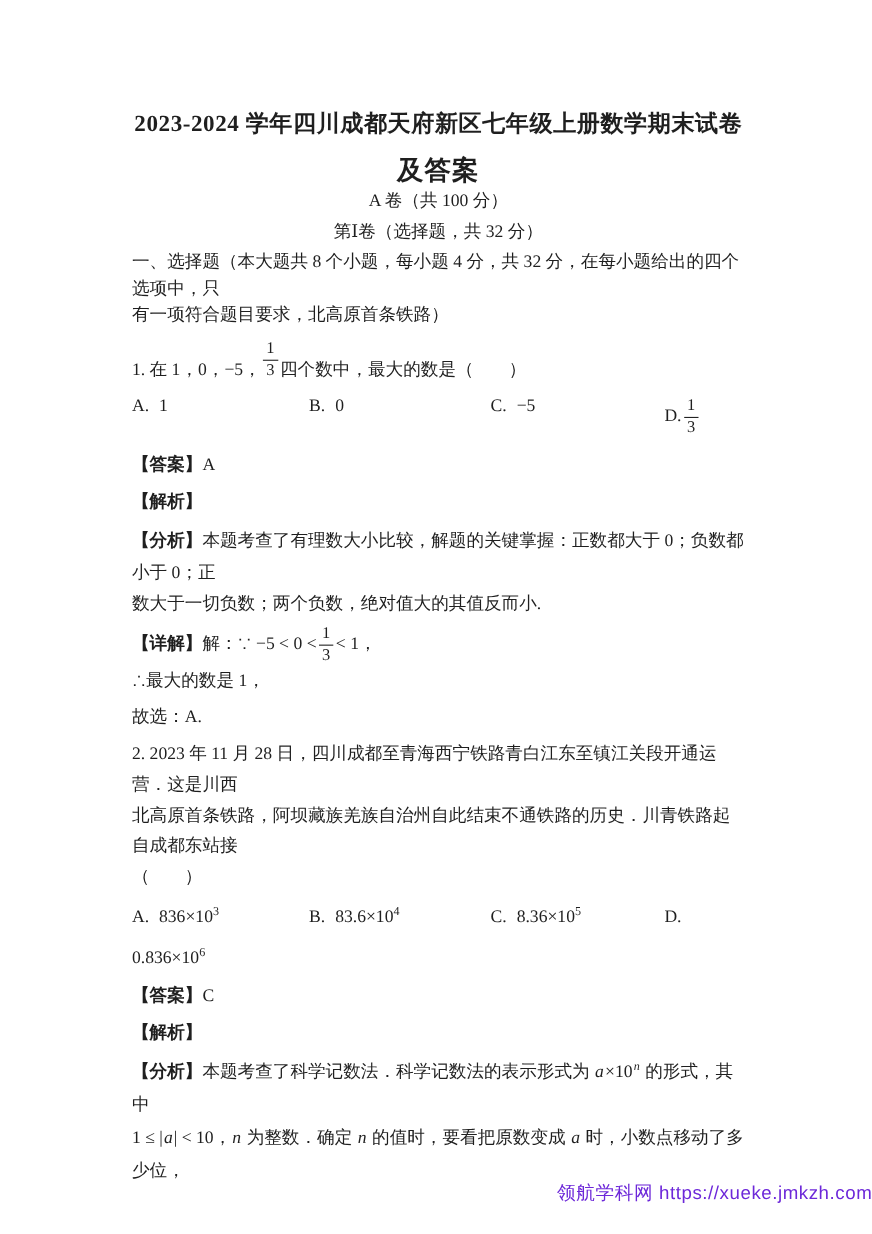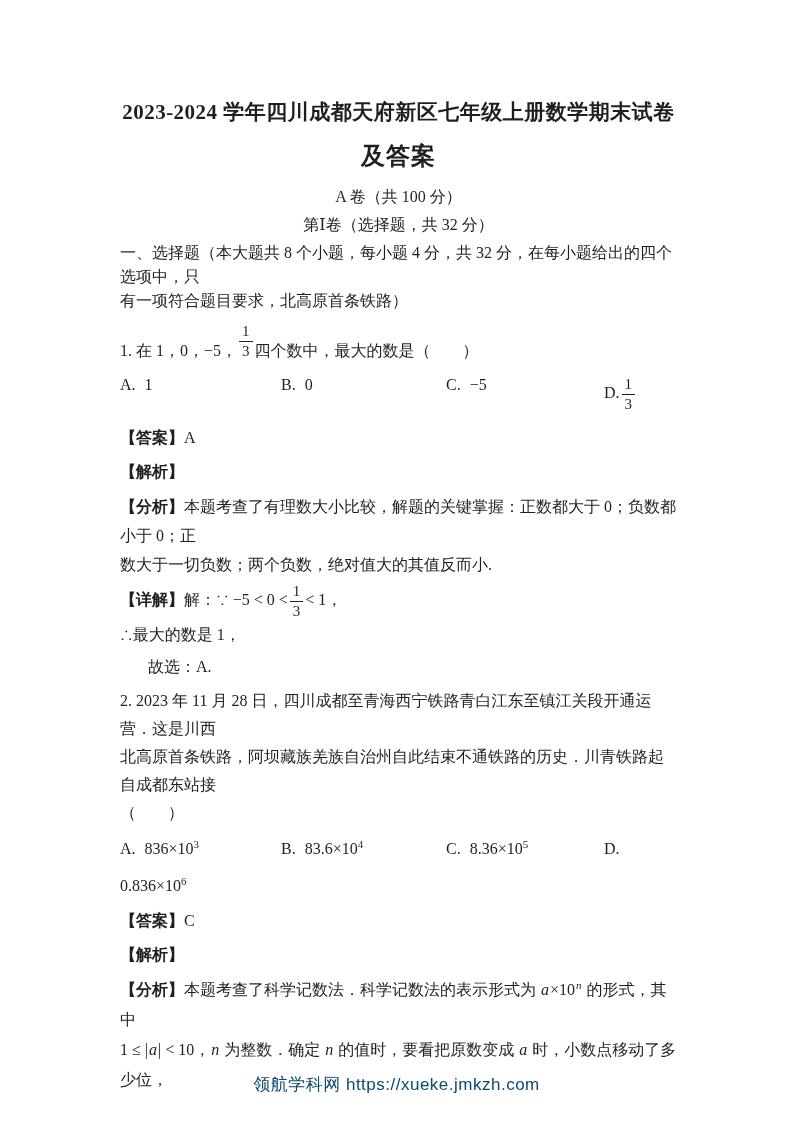--- a/index.html
+++ b/index.html
@@ -29,42 +29,42 @@
   }
   .title-line2 {
     margin-top: 12px;
     text-align: center;
     font-size: 24px;
     font-weight: bold;
     line-height: 32px;
     letter-spacing: 1px;
   }
   .center-line { text-align: center; font-size: 16px; line-height: 22px; }
-  .paper-a { margin-top: 14px; }
+  .paper-a { }
   .paper-i { margin-top: 6px; }
   .body-line { font-size: 16px; line-height: 24px; }
   .instr1 { margin-top: 5px; }
   .q1-stem { margin-top: 10px; font-size: 16px; }
   .opts {
     display: grid;
     grid-template-columns: 161px 165px 158px 1fr;
     align-items: start;
     font-size: 16px;
   }
   .opts-q1 { margin-top: 14px; }
   .opts-q2 { margin-top: 10px; line-height: 24px; }
   .opt-val { margin-left: 9px; }
   .marker { font-weight: bold; }
   .ans-line { margin-top: 14px; }
   .jiexi-line { margin-top: 10px; }
   .fenxi-l1 { margin-top: 8px; line-height: 29px; }
   .fenxi-cont { line-height: 29px; }
   .xiangjie-q1 { margin-top: 4px; }
   .concl { margin-top: 4px; }
-  .choice { margin-top: 8px; margin-left: 28px; }
+  .choice { margin-top: 8px; }
   .q2-stem { margin-top: 8px; line-height: 28px; font-size: 16px; }
   .overflow-line { margin-top: 16px; font-size: 16px; }
   .fenxi2 { line-height: 30px; }
   .fenxi2-first { margin-top: 8px; }
   .frac {
     display: inline-block;
     text-align: center;
     font-size: 15px;
     line-height: 1;
     margin: 0 2px;
@@ -72,24 +72,24 @@
   .frac .num { display: block; padding: 1px 3px 2px; border-bottom: 1px solid #222; }
   .frac .den { display: block; padding-top: 2px; }
   .frac.mid { vertical-align: middle; }
   .sup { font-size: 11px; vertical-align: super; line-height: 0; }
   .var { font-style: italic; padding: 0 1px; }
   .footer {
     position: absolute;
     left: 0;
     bottom: 26px;
     width: 100%;
-    text-align: center;
+    text-align: right;
     font-family: "Liberation Sans", "DejaVu Sans", sans-serif;
     font-size: 17px;
-    color: #0c4a6e;
+    color: #6d28d9;
     letter-spacing: 0.5px;
   }
 </style>
 </head>
 <body>
 
 <div class="page">
   <div class="content">
 
     <div class="title-line1">2023-2024 学年四川成都天府新区七年级上册数学期末试卷</div>

